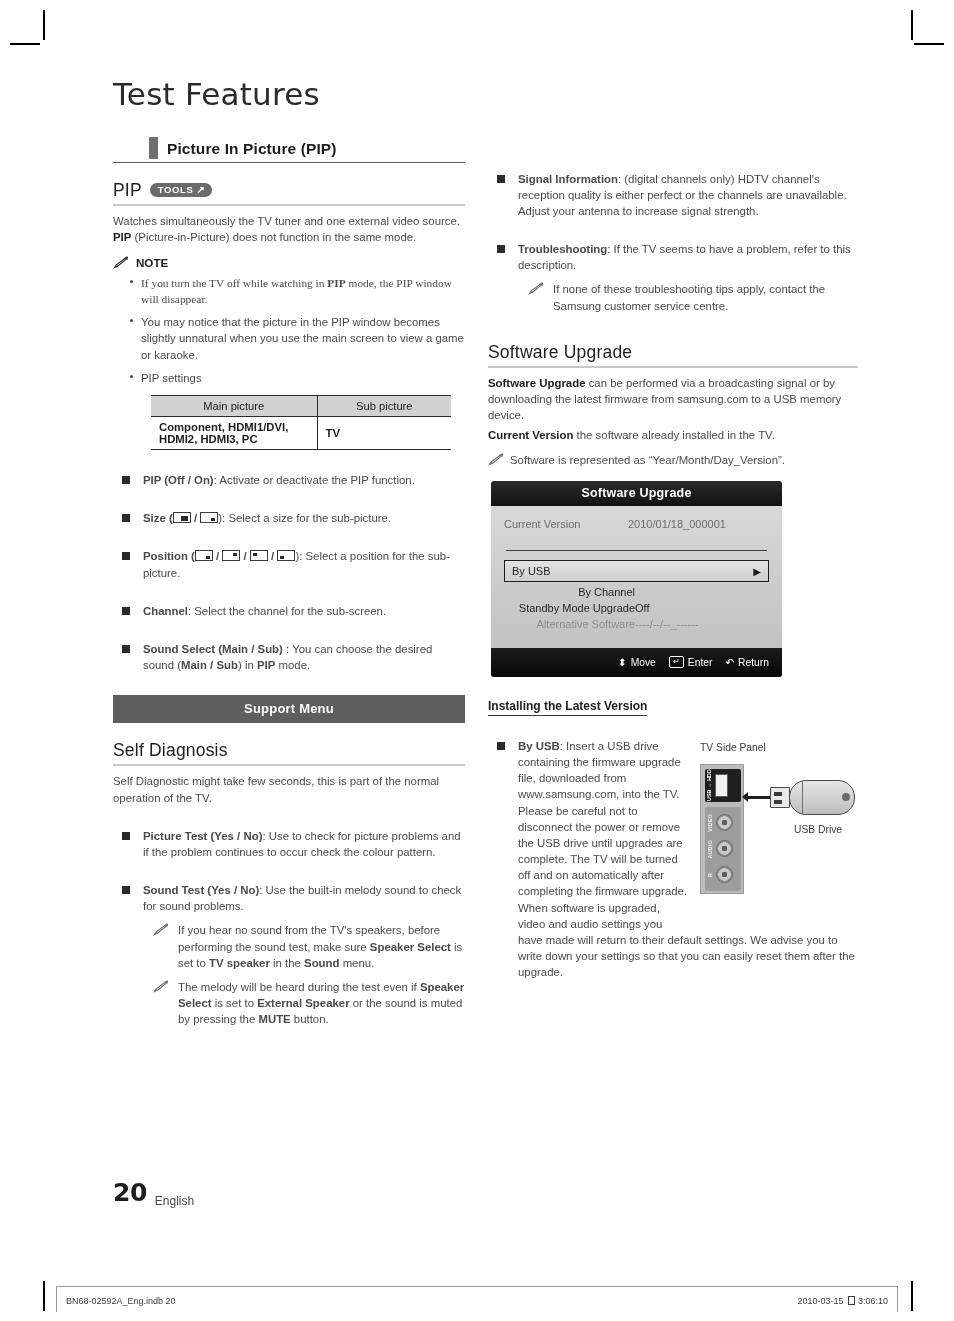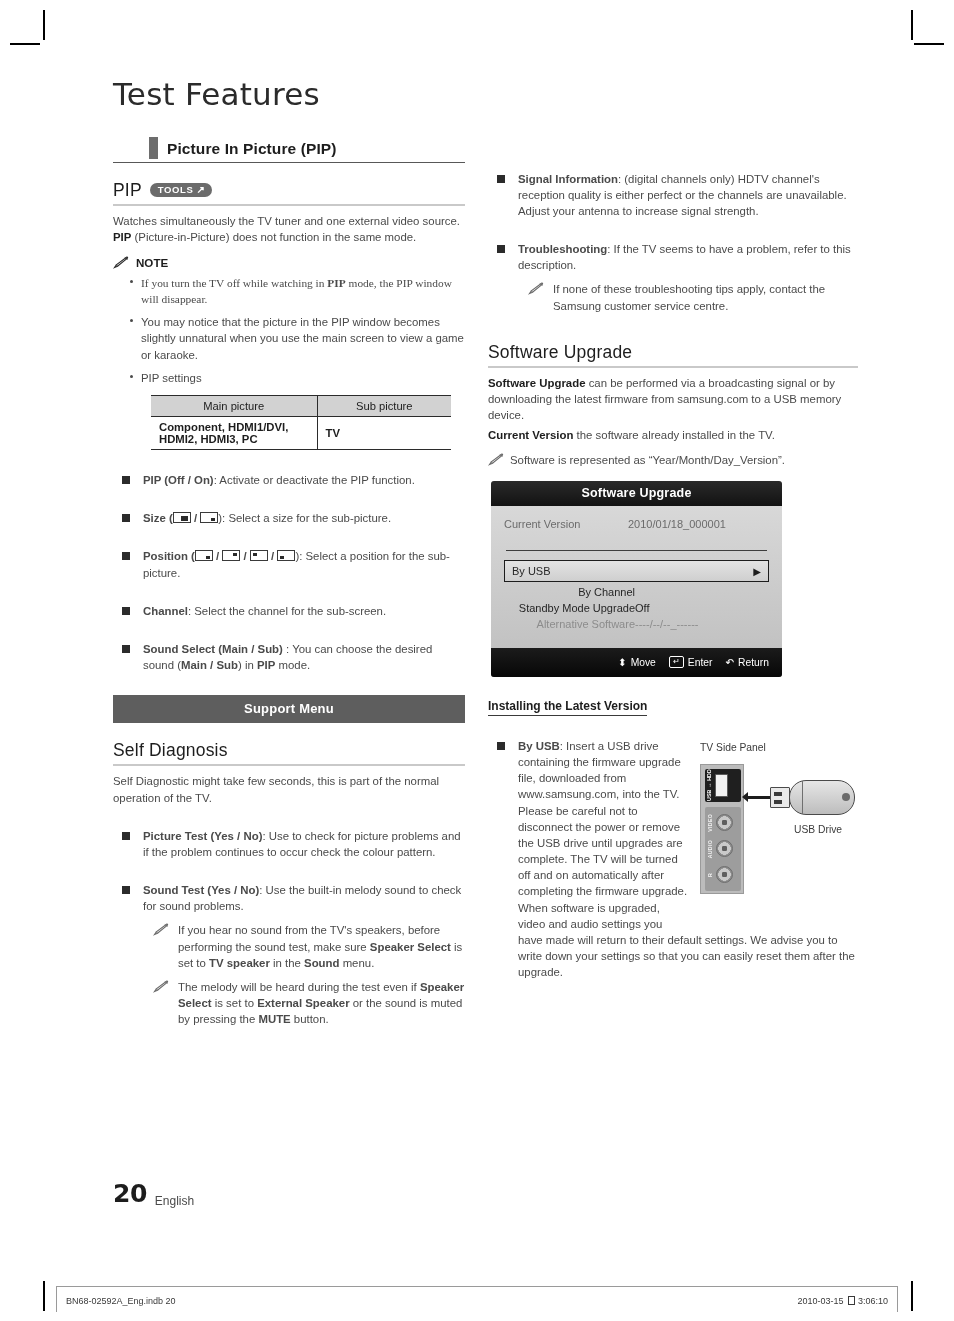--- a/index.html
+++ b/index.html
@@ -262,21 +262,21 @@
   }
   .usbcap-label {
     position:absolute; left:96px; top:82px; font-size:10.3px; color:#3a3a3a;
   }
 
   
   .wrapbox { position:relative; }
   .float-illus { float:right; margin:4px 0 4px 10px; }
 
   
-  .pagefoot { position:absolute; left:113px; top:1178px; display:flex; align-items:center; gap:8px; }
+  .pagefoot { position:absolute; left:113px; top:1178px; display:flex; align-items:flex-start; gap:8px; }
   .pagenum { font-size:25px; font-weight:700; color:#1d1d1d; font-family:"DejaVu Sans", sans-serif; letter-spacing:-.5px; }
   .pagelang { font-size:12px; color:#4a4a4a;margin-top:16px; }
 
   .printline { position:absolute; left:0; right:0; top:1286px; height:34px; }
   .printline .rule { position:absolute; left:56px; right:56px; top:0; border-top:1px solid #9a9a9a; }
   .printline .lmark { position:absolute; left:56px; top:0; width:1px; height:26px; background:#9a9a9a; }
   .printline .rmark { position:absolute; right:56px; top:0; width:1px; height:26px; background:#9a9a9a; }
   .printline .lft { position:absolute; left:66px; top:10px; font-size:9px; color:#3a3a3a; }
   .printline .rgt { position:absolute; right:66px; top:10px; font-size:9px; color:#3a3a3a; }
   .tofu { display:inline-block; border:1px solid #3a3a3a; width:7px; height:9px; vertical-align:-1px; }

